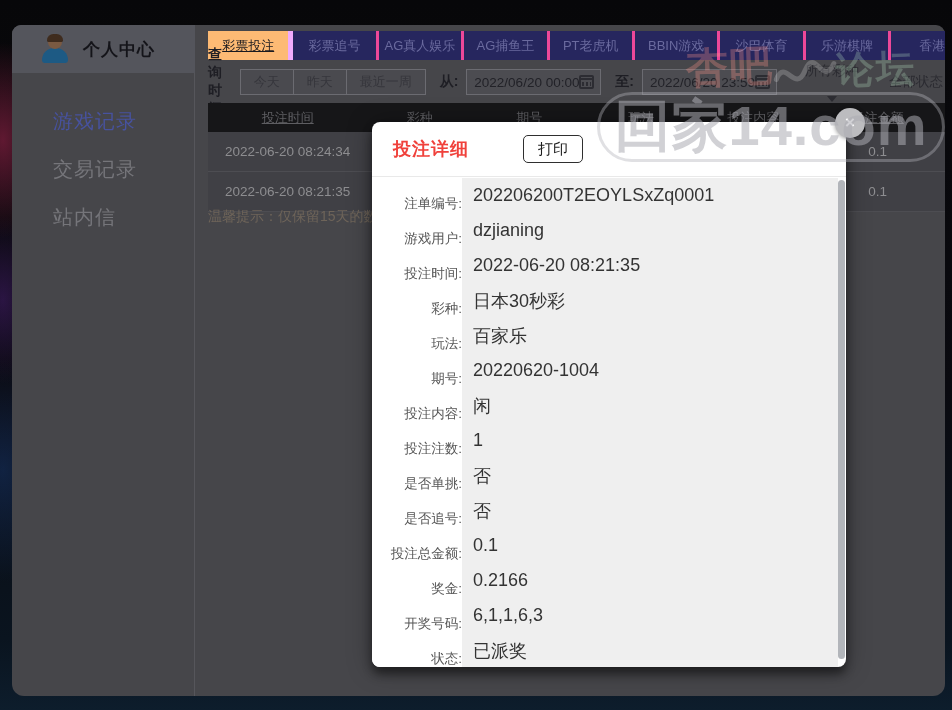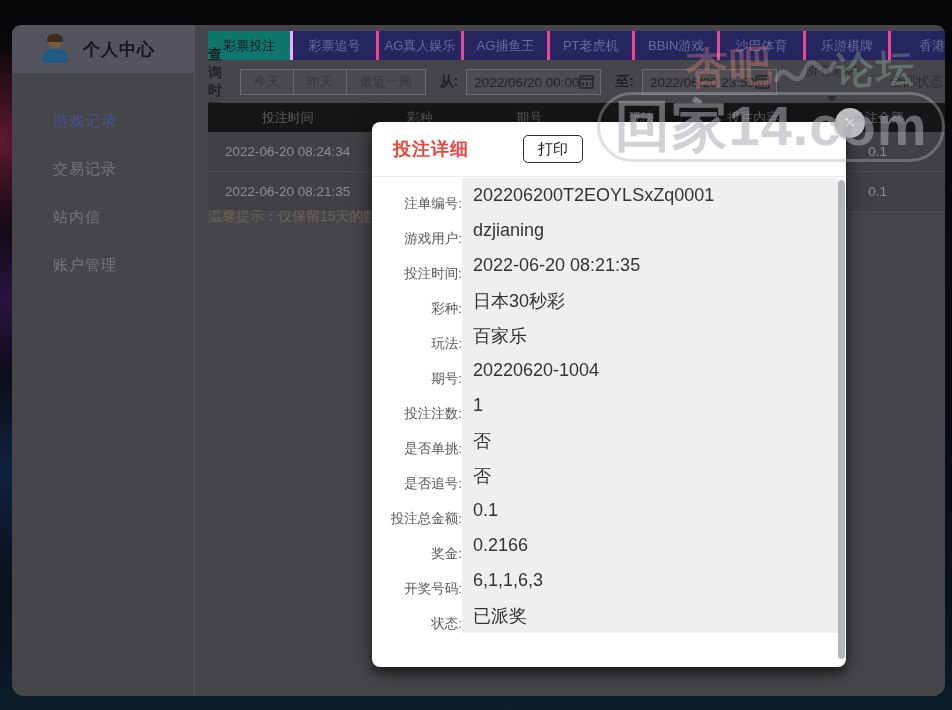--- a/index.html
+++ b/index.html
@@ -41,35 +41,35 @@
     position:absolute; left:2px; top:14px; width:26px; height:15px;
     border-radius:12px 12px 3px 3px; background:#1d5a84;
   }
   #sidebar-title { font-size:17px; font-weight:bold; color:#141419; letter-spacing:1px; }
   #sidebar-divider {
     position:absolute; left:182px; top:48px; bottom:0; width:1px; background:#56565b;
   }
   #sidebar-menu { position:absolute; left:0; top:48px; width:182px; padding-top:24px; }
   .side-item {
     height:48px; line-height:48px; padding-left:41px;
-    font-size:15px; color:#75757a; cursor:pointer; letter-spacing:1px;
+    font-size:20px; color:#75757a; cursor:pointer; letter-spacing:1px;
   }
   .side-item.active { color:#47529e; }
   
   #main { position:absolute; left:183px; top:0; right:0; bottom:0; }
   #tabbar {
     position:absolute; left:13px; top:6px; right:0; height:29px;
     display:flex; overflow:hidden;
   }
   .tab {
     flex:0 0 85.4px; display:flex; align-items:center; justify-content:center;
     background:#26265e; border-right:3px solid #ec4899;
     font-size:13px; color:#6a6a9e; cursor:pointer; white-space:nowrap; overflow:hidden;
   }
-  .tab.active { background:#0f766e; border-right:3px solid #f0abfc; color:#1a1a1f; }
+  .tab.active { background:#fdba74; border-right:5px solid #f0abfc; color:#1a1a1f;text-decoration:underline; }
   
   #filterbar {
     position:absolute; left:13px; top:43px; right:2px; height:28px;
     display:flex; align-items:center; font-size:13px;
   }
   #filter-label { font-size:14px; font-weight:bold; color:#1e1e24; margin-right:12px; }
   #quick-group { display:flex; }
   .qbtn {
     height:26px; padding:0 13px; display:flex; align-items:center;
     background:#4a4a4f; border:1px solid #6b6b71; border-left:none;
@@ -94,21 +94,21 @@
     font-size:13.5px; cursor:pointer; white-space:nowrap;
   }
   .caret { width:0; height:0; border-left:5px solid transparent; border-right:5px solid transparent; border-top:6px solid #2c2c32; }
   #lottery-select { margin-left:28px;flex-direction:column; }
   #status-select { margin-left:30px; }
   
   #table { position:absolute; left:13px; right:0; top:78px; }
   #thead { display:flex; height:29px; background:#161618; }
   .th {
     display:flex; align-items:center; justify-content:center;
-    font-size:13px; color:#5e5e62; white-space:nowrap;
+    font-size:13px; color:#5e5e62; white-space:nowrap;text-decoration:underline;
   }
   .tr { display:flex; height:40px; background:#404045; border-bottom:1px solid #4d4d52; }
   .td {
     display:flex; align-items:center; justify-content:center;
     font-size:13.5px; color:#8d8d90; white-space:nowrap;
   }
   #tip { position:absolute; left:13px; top:183px; font-size:14px; color:#6e6459; white-space:nowrap; }
   
   #modal {
     position:absolute; left:372px; top:122px; width:474px; height:545px;
@@ -183,21 +183,20 @@
           <span class="body"></span>
             <span class="head"></span>
             <span class="hair"></span>
         </span>
         <span id="sidebar-title">个人中心</span>
       </div>
       <nav id="sidebar-menu">
           <div class="side-item active">游戏记录</div>
           <div class="side-item">交易记录</div>
           <div class="side-item">站内信</div>
-          <div class="side-item">账户管理</div>
         </nav>
     </aside>
     <div id="sidebar-divider"></div>
 
     <main id="main">
       <div id="tabbar">
           <div class="tab active">彩票投注</div>
           <div class="tab">彩票追号</div>
           <div class="tab">AG真人娱乐</div>
           <div class="tab">AG捕鱼王</div>
@@ -293,20 +292,24 @@
           </div>
           <div class="mrow">
             <div class="mlabel">玩法:</div>
             <div class="mvalue">百家乐</div>
           </div>
           <div class="mrow">
             <div class="mlabel">期号:</div>
             <div class="mvalue">20220620-1004</div>
           </div>
           <div class="mrow">
+            <div class="mlabel">投注内容:</div>
+            <div class="mvalue">闲</div>
+          </div>
+          <div class="mrow">
             <div class="mlabel">投注注数:</div>
             <div class="mvalue">1</div>
           </div>
           <div class="mrow">
             <div class="mlabel">是否单挑:</div>
             <div class="mvalue">否</div>
           </div>
           <div class="mrow">
             <div class="mlabel">是否追号:</div>
             <div class="mvalue">否</div>

